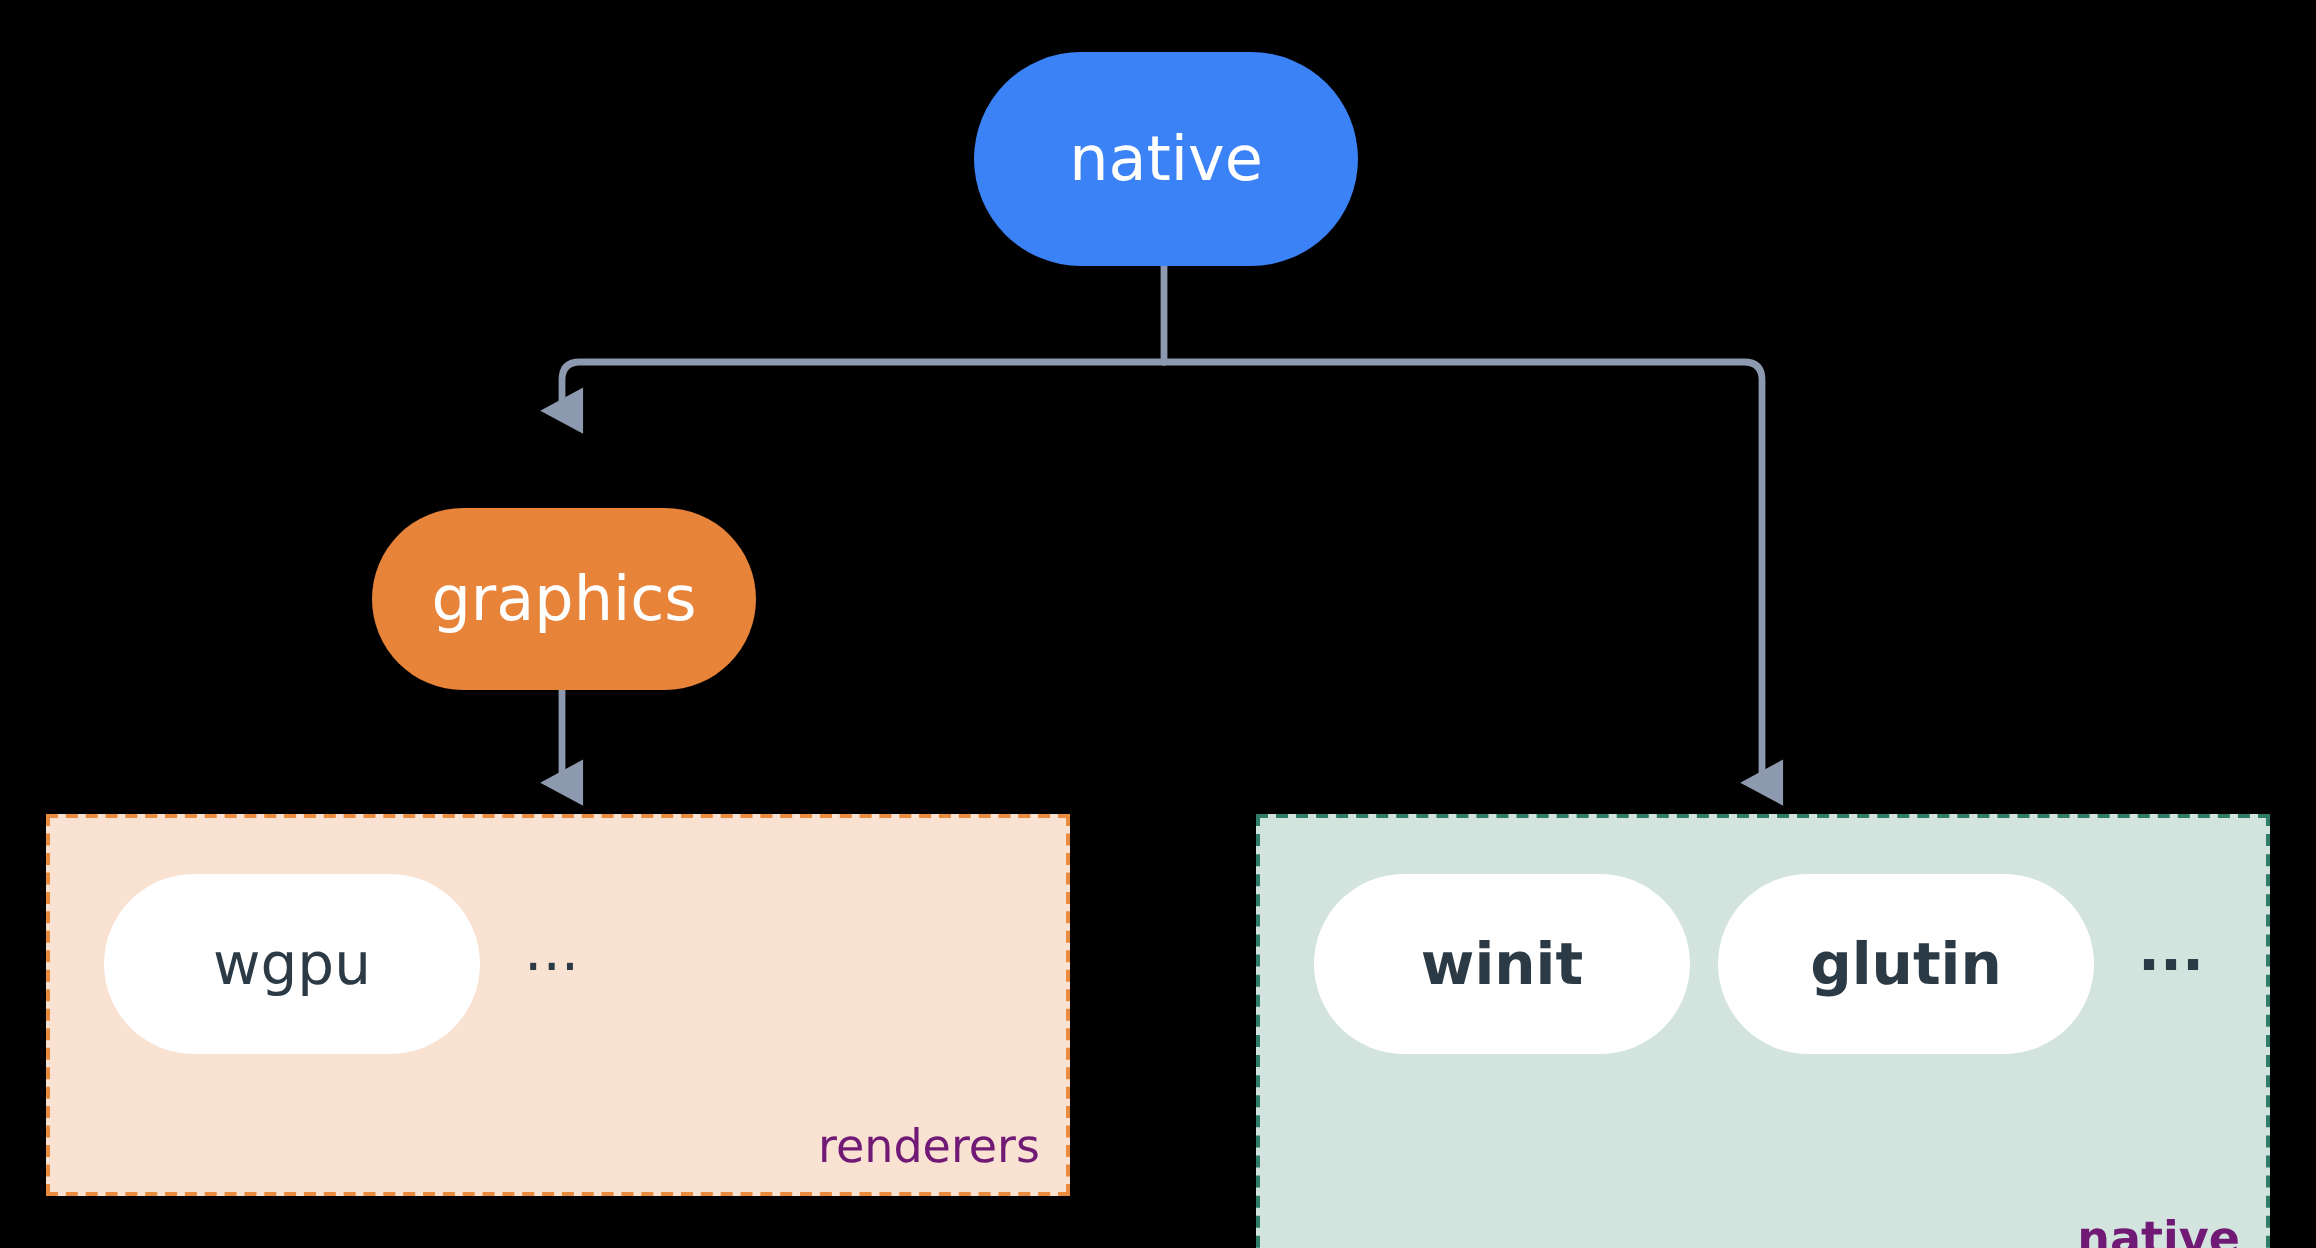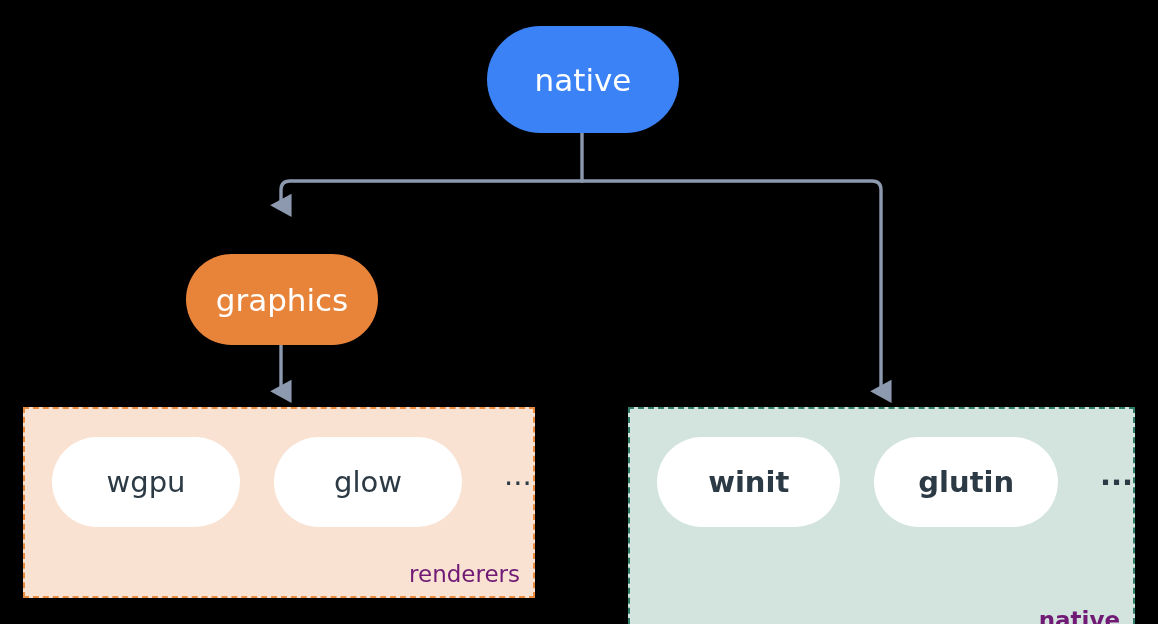--- a/index.html
+++ b/index.html
@@ -90,21 +90,21 @@
   }
   
   .leaf-row {
     position: absolute;
     left: 0;
     top: 28px;
     right: 0;
     display: flex;
     align-items: center;
     padding-left: 27px;
-    gap: 34px;
+    gap: 14px;
   }
   .leaf {
     box-sizing: border-box;
     display: flex;
     align-items: center;
     justify-content: center;
     width: 188px;
     height: 90px;
     border-radius: 999px;
     background: #ffffff;
@@ -148,23 +148,20 @@
 
   <div class="node node-graphics">
     <span>graphics</span>
   </div>
 
   <div class="subgraph subgraph-renderers">
     <div class="leaf-row">
       <div class="leaf">
         <span>wgpu</span>
       </div>
-      <div class="leaf">
-        <span>glow</span>
-      </div>
       <span class="ellipsis">...</span>
     </div>
     <div class="subgraph-label">renderers</div>
   </div>
 
   <div class="subgraph subgraph-shells">
     <div class="leaf-row">
       <div class="leaf">
         <span>winit</span>
       </div>

